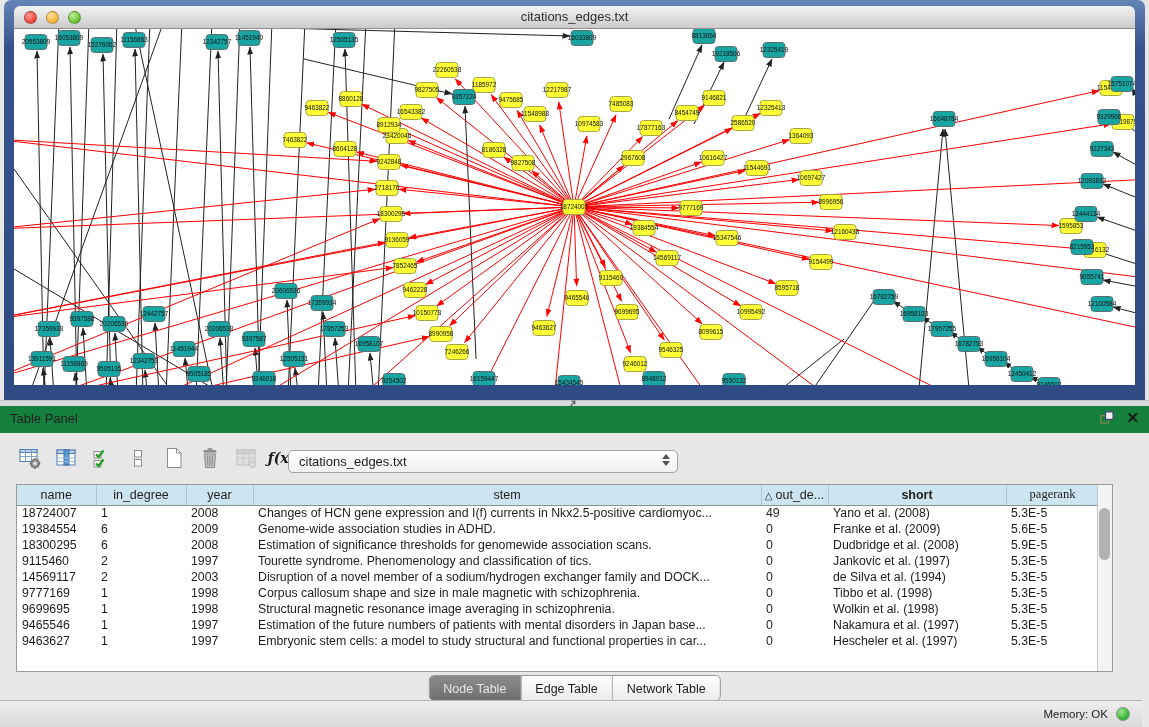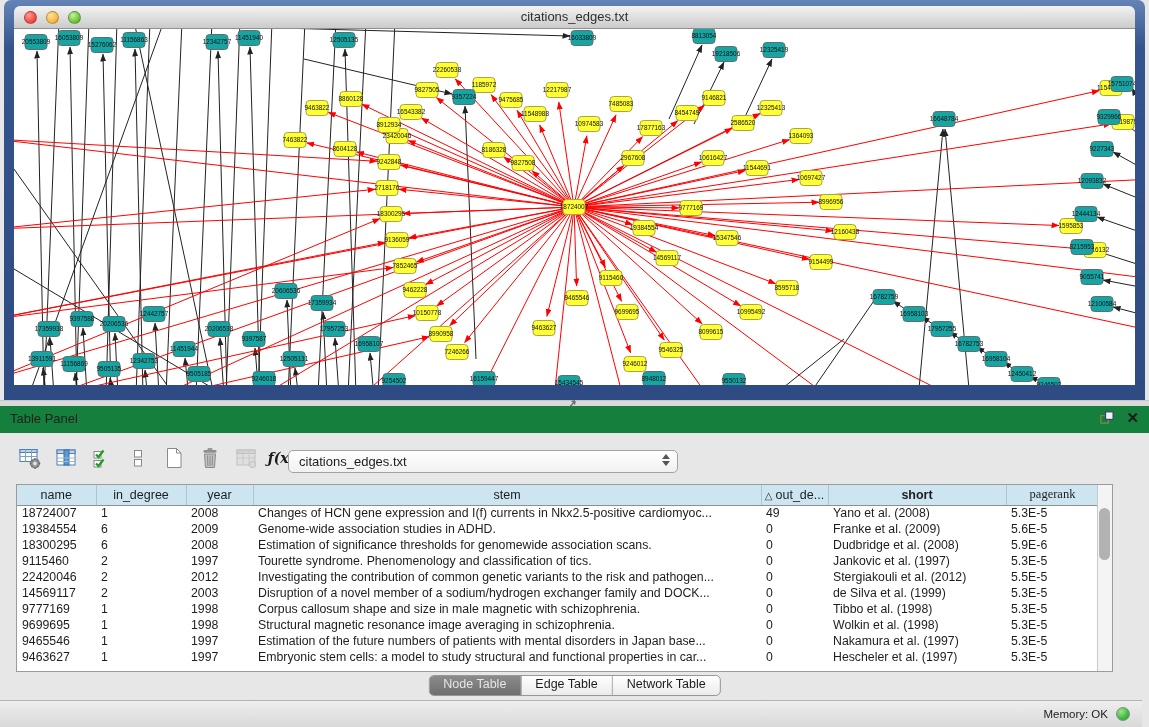--- a/index.html
+++ b/index.html
@@ -64,21 +64,21 @@
     height:16px;font-size:12.3px;color:#1d1d1d;padding:0 0 0 5px;white-space:nowrap;overflow:hidden;box-sizing:border-box;
   }
   .vscroll{position:absolute;right:0;top:0;bottom:0;width:14px;background:#f4f4f4;border-left:1px solid #c9c9c9;}
   .vthumb{position:absolute;left:1px;top:23px;width:11px;height:52px;border-radius:6px;background:#b2b2b2;}
   
   .tabbar{
     position:absolute;top:675px;left:50%;transform:translateX(-50%);
     display:inline-flex;border:1px solid #979797;border-radius:5px;overflow:hidden;
     background:linear-gradient(#ffffff,#ebebeb);
   }
-  .tab{font-size:12.5px;color:#1c1c1c;padding:1px 14px 4px 14px;border-left:1px solid #aaa;}
+  .tab{font-size:12.5px;color:#1c1c1c;padding:6px 14px 4px 14px;border-left:1px solid #aaa;}
   .tab:first-child{border-left:none;}
   .tab.active{background:linear-gradient(#8b8b8b,#6f6f6f);color:#e6e6e6;}
   
   .statusbar{
     position:absolute;left:0;top:700px;width:1142px;height:27px;box-sizing:border-box;
     border-top:1px solid #b3b3b3;background:linear-gradient(#eeeeee,#d9d9d9);
   }
   .mem{position:absolute;right:34px;top:7px;font-size:11.5px;color:#222;}
   .memdot{
     position:absolute;right:12px;top:6px;width:14px;height:14px;border-radius:50%;
@@ -809,47 +809,38 @@
           <td>Franke et al. (2009)</td>
           <td>5.6E-5</td>
         </tr>
         <tr>
           <td>18300295</td>
           <td>6</td>
           <td>2008</td>
           <td>Estimation of significance thresholds for genomewide association scans.</td>
           <td>0</td>
           <td>Dudbridge et al. (2008)</td>
-          <td>5.9E-6</td>
+          <td>5.9E-5</td>
         </tr>
         <tr>
           <td>9115460</td>
           <td>2</td>
           <td>1997</td>
           <td>Tourette syndrome. Phenomenology and classification of tics.</td>
           <td>0</td>
           <td>Jankovic et al. (1997)</td>
           <td>5.3E-5</td>
         </tr>
         <tr>
-          <td>22420046</td>
-          <td>2</td>
-          <td>2012</td>
-          <td>Investigating the contribution of common genetic variants to the risk and pathogen...</td>
-          <td>0</td>
-          <td>Stergiakouli et al. (2012)</td>
-          <td>5.5E-5</td>
-        </tr>
-        <tr>
           <td>14569117</td>
           <td>2</td>
           <td>2003</td>
           <td>Disruption of a novel member of a sodium/hydrogen exchanger family and DOCK...</td>
           <td>0</td>
-          <td>de Silva et al. (1999)</td>
+          <td>de Silva et al. (1994)</td>
           <td>5.3E-5</td>
         </tr>
         <tr>
           <td>9777169</td>
           <td>1</td>
           <td>1998</td>
           <td>Corpus callosum shape and size in male magnetic with schizophrenia.</td>
           <td>0</td>
           <td>Tibbo et al. (1998)</td>
           <td>5.3E-5</td>

